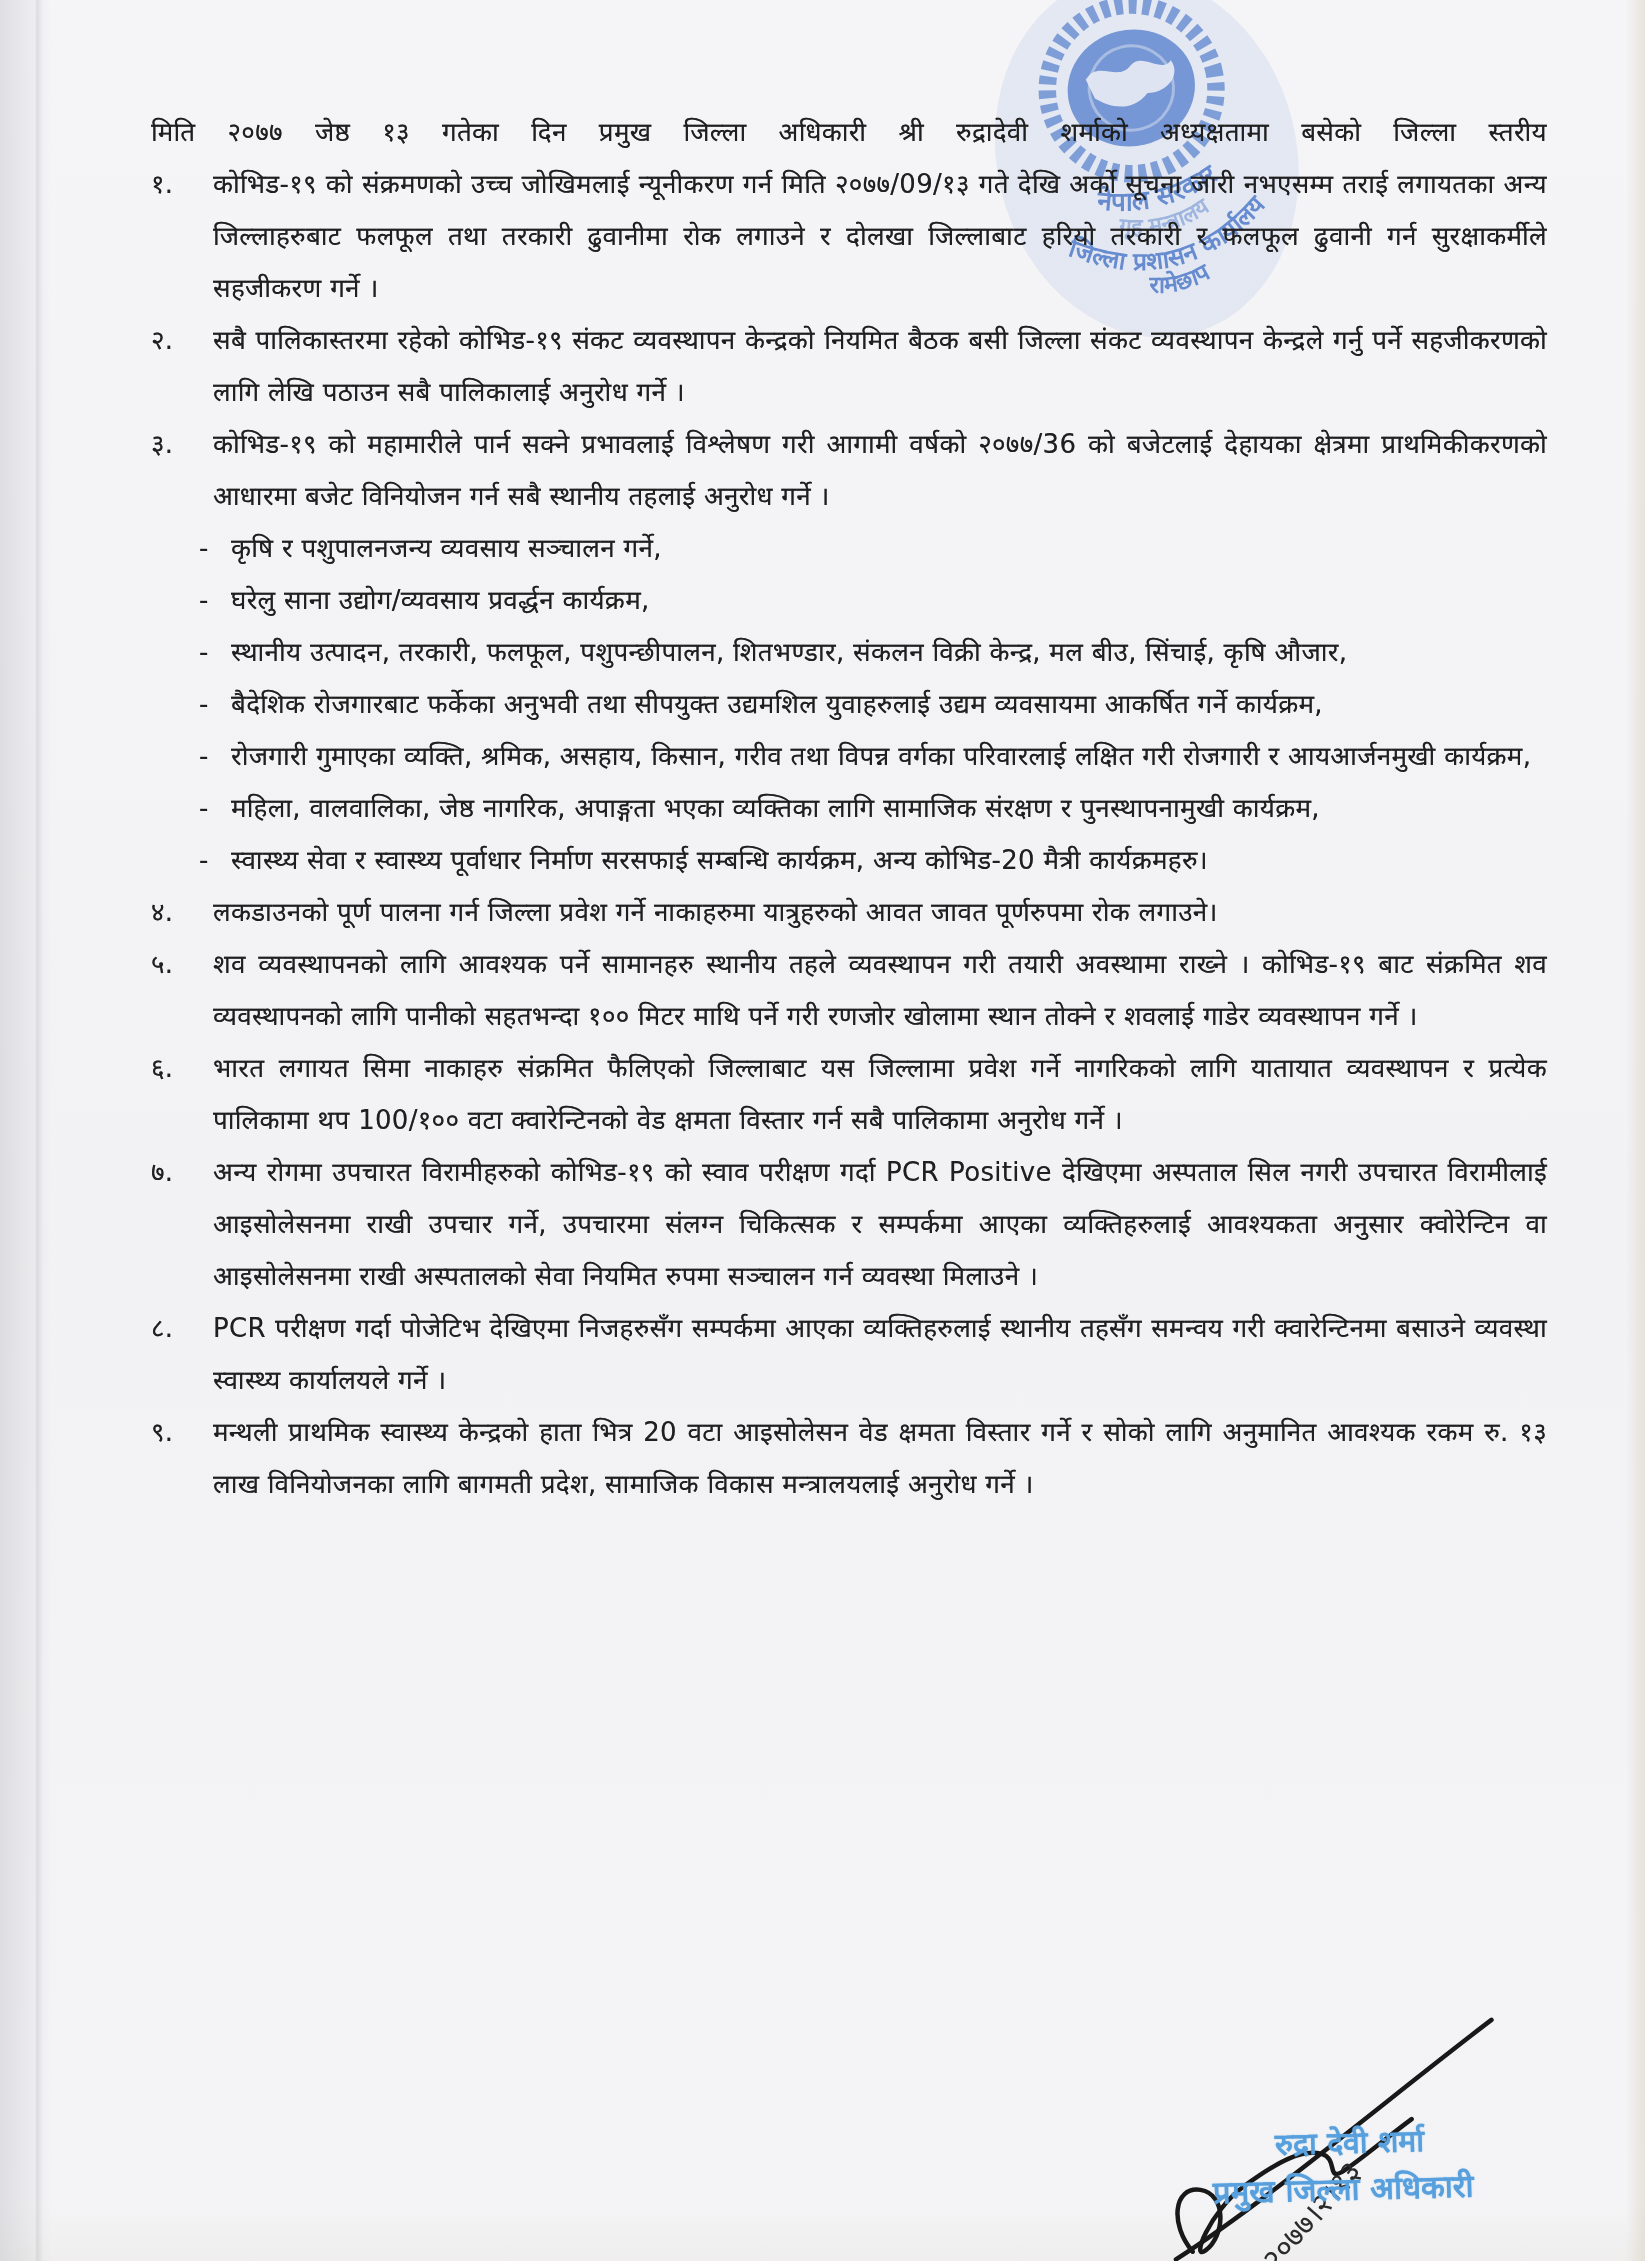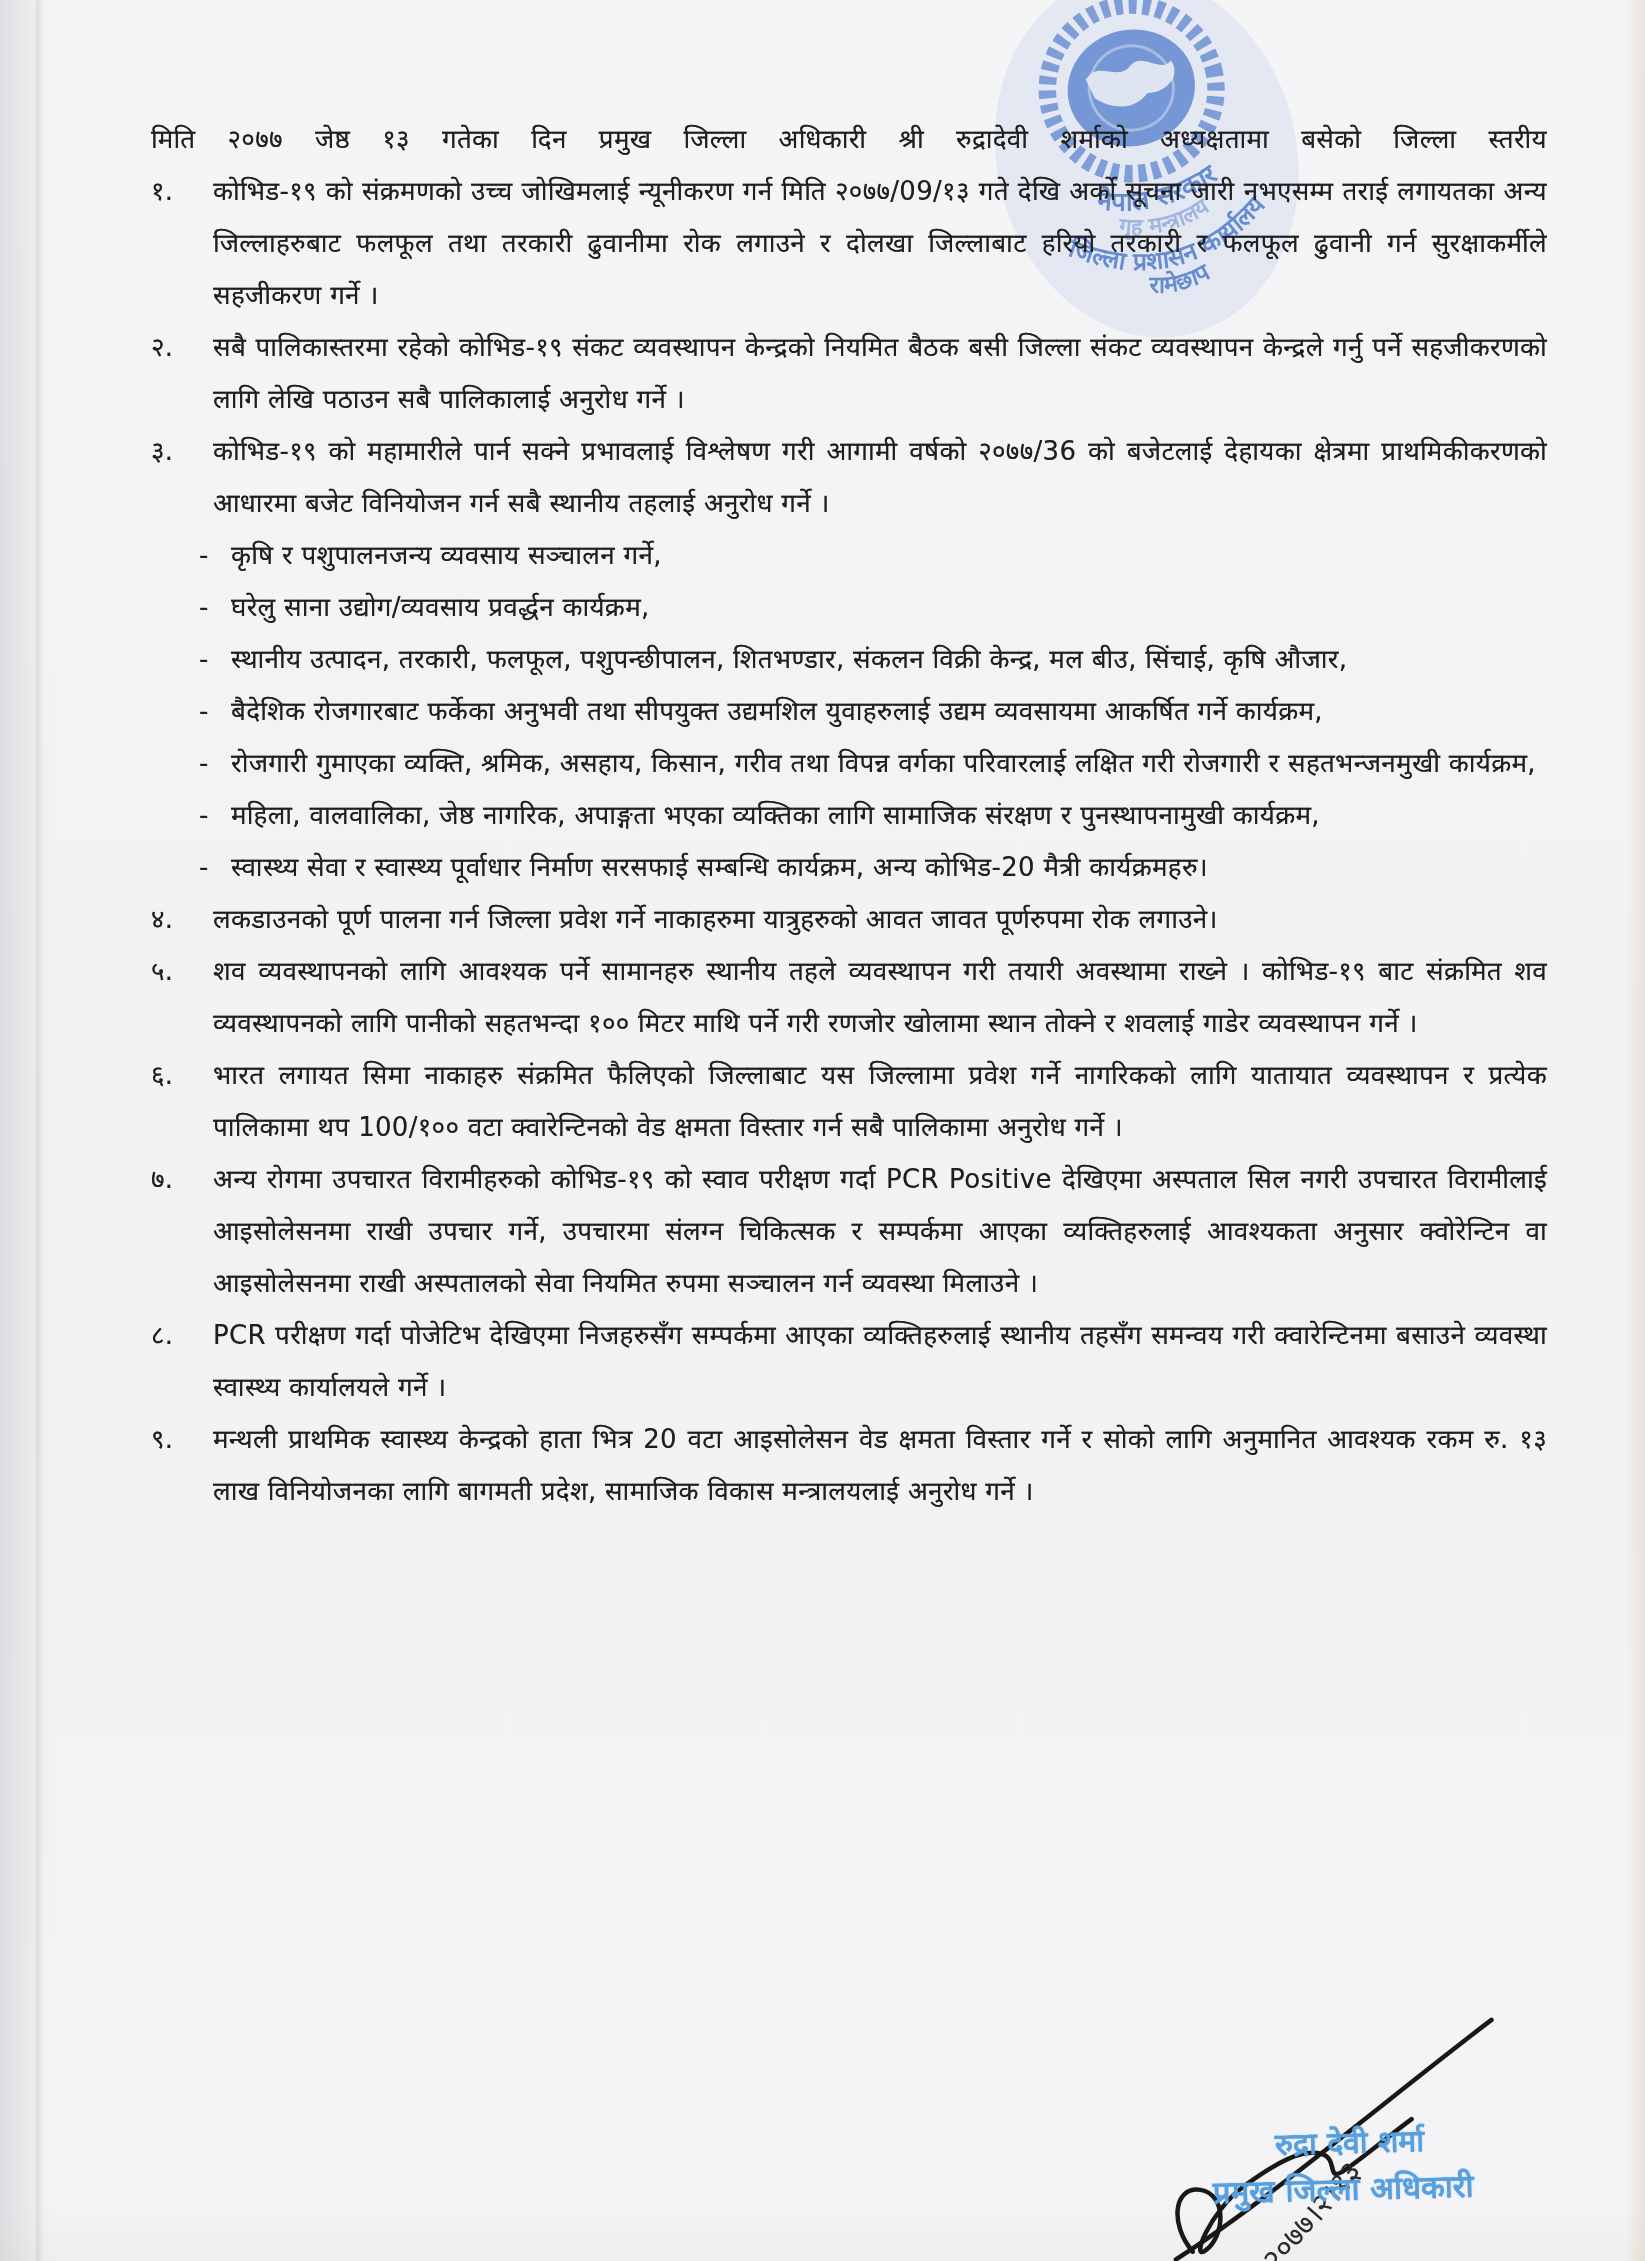--- a/index.html
+++ b/index.html
@@ -13,21 +13,21 @@
   }
   .page::before{
     content:"";position:absolute;inset:0;pointer-events:none;
     background:
       linear-gradient(90deg, rgba(110,110,125,.16), rgba(0,0,0,0) 52px),
       linear-gradient(90deg, transparent 35px, rgba(90,90,105,.12) 37px, transparent 43px),
       linear-gradient(270deg, rgba(195,180,150,.28), rgba(0,0,0,0) 19.3px),
       linear-gradient(0deg, rgba(205,195,175,.12), rgba(0,0,0,0) 58px);
   }
   .content{
-    position:absolute;left:151px;right:98px;top:113px;
+    position:absolute;left:151px;right:98px;top:106px;
     font-size:26px;line-height:52px;
     text-shadow:0 0 0.6px rgba(20,20,20,.55);
     letter-spacing:0.3px;
   }
   .intro-line1{text-align:justify;text-align-last:justify;}
   .intro-line2{margin-top:17px;margin-bottom:6.4px;}
   .latin{font-family:"Liberation Serif",serif;font-weight:700;font-size:27px;letter-spacing:0;}
   .item{display:flex;align-items:flex-start;}
   .item .num{flex:none;width:62px;}
   .item .txt{flex:1;text-align:justify;}
@@ -110,21 +110,21 @@
     <div class="sub">
       <div class="dash">-</div>
       <div class="txt">स्थानीय उत्पादन, तरकारी, फलफूल, पशुपन्छीपालन, शितभण्डार, संकलन विक्री केन्द्र, मल बीउ, सिंचाई, कृषि औजार,</div>
     </div>
     <div class="sub">
       <div class="dash">-</div>
       <div class="txt">बैदेशिक रोजगारबाट फर्केका अनुभवी तथा सीपयुक्त उद्यमशिल युवाहरुलाई उद्यम व्यवसायमा आकर्षित गर्ने कार्यक्रम,</div>
     </div>
     <div class="sub">
       <div class="dash">-</div>
-      <div class="txt">रोजगारी गुमाएका व्यक्ति, श्रमिक, असहाय, किसान, गरीव तथा विपन्न वर्गका परिवारलाई लक्षित गरी रोजगारी र सहतभन्जनमुखी कार्यक्रम,</div>
+      <div class="txt">रोजगारी गुमाएका व्यक्ति, श्रमिक, असहाय, किसान, गरीव तथा विपन्न वर्गका परिवारलाई लक्षित गरी रोजगारी र आयआर्जनमुखी कार्यक्रम,</div>
     </div>
     <div class="sub">
       <div class="dash">-</div>
       <div class="txt">महिला, वालवालिका, जेष्ठ नागरिक, अपाङ्गता भएका व्यक्तिका लागि सामाजिक संरक्षण र पुनस्थापनामुखी कार्यक्रम,</div>
     </div>
     <div class="sub">
       <div class="dash">-</div>
       <div class="txt">स्वास्थ्य सेवा र स्वास्थ्य पूर्वाधार निर्माण सरसफाई सम्बन्धि कार्यक्रम, अन्य कोभिड-20 मैत्री कार्यक्रमहरु।</div>
     </div>
 

